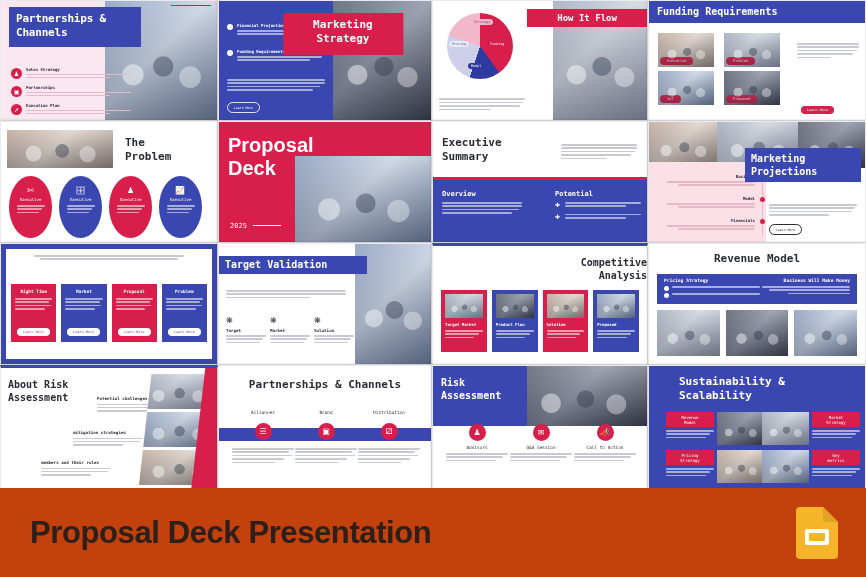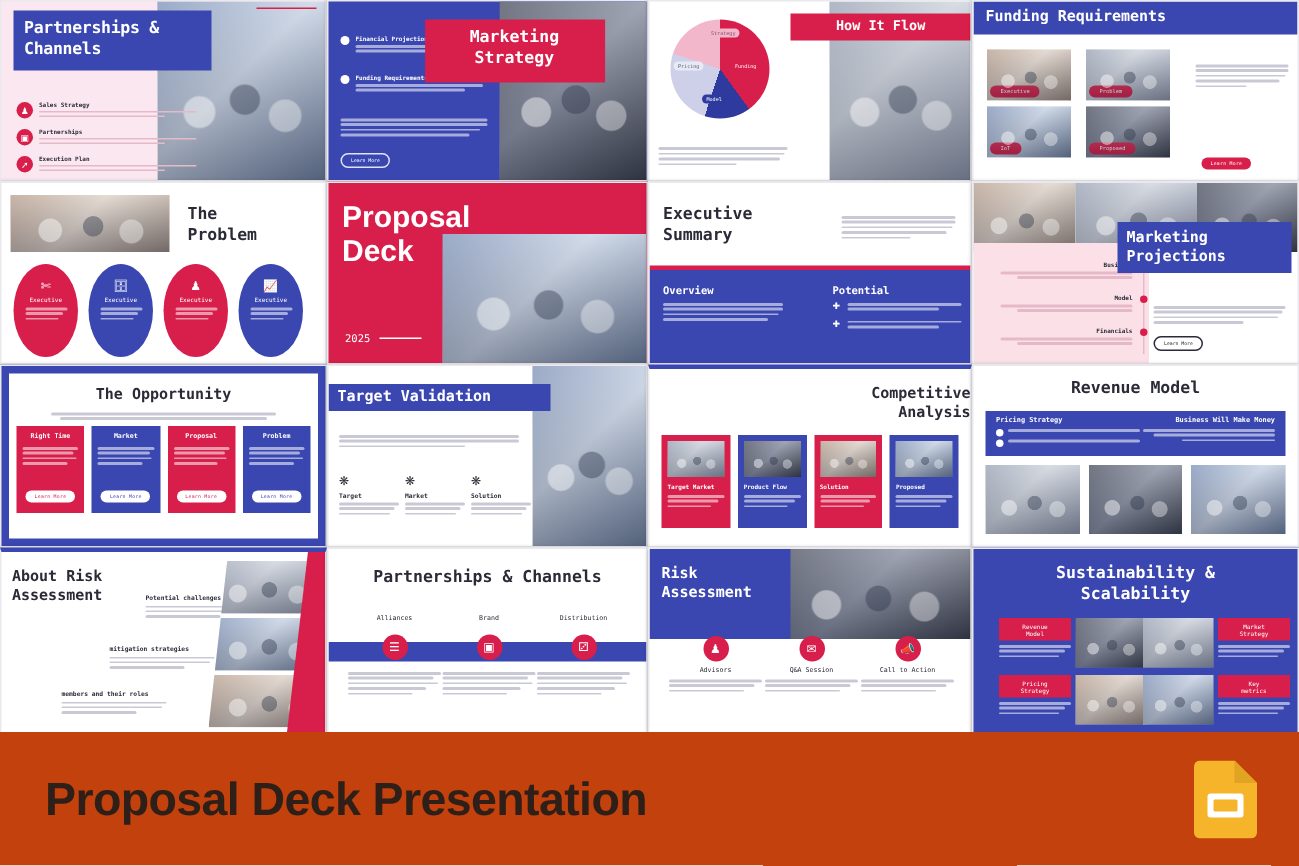--- a/index.html
+++ b/index.html
@@ -183,21 +183,21 @@
   .s15 .img { position:absolute; right:0; top:0; width:60%; height:48%; }
   .s15 .band { position:absolute; left:0; top:0; width:44%; height:48%; background:#3b47b0;}
   .s15 .band h1 { color:#fff; font-size:10px; line-height:1.3; padding:10px 0 0 8px;}
   .s15 .col { position:absolute; width:62px; text-align:center; top:58px;}
   .s15 .circ { width:17px;height:17px;border-radius:50%;background:#d81e4a;color:#fff;
     display:flex;align-items:center;justify-content:center;font-size:8px;margin:0 auto 4px;}
   .s15 .col .t { font-size:4.4px; color:#2b2b38; margin-bottom:3px;}
 
   
   .s16 { background:#3b47b0; }
-  .s16 h1 { text-align:center; font-size:11px; color:#fff; margin-top:9px; line-height:1.3;}
+  .s16 h1 { font-size:11px; color:#fff; margin-top:9px; line-height:1.3;margin-left:30px;}
   .s16 .q { position:absolute; width:98px; height:33px; display:flex; gap:3px;}
   .s16 .txt { width:48px; }
   .s16 .tag { background:#d81e4a; color:#fff; font-size:4px; padding:2.5px 4px; margin-bottom:3px;
     text-align:center; line-height:1.25;}
   .s16 .th { flex:1; }
 
   
   .banner {
     position:absolute; left:0; top:488px; width:866px; height:89px;
     background:#c2410c;
@@ -481,21 +481,20 @@
       <span class="btn-dark mono">Learn More</span>
     </div>
     <div class="tbox">
       <h1 class="mono" style="white-space:pre-line">Marketing
 Projections</h1>
     </div>
   </div>
 
   <div class="slide s9">
     <div class="sheet">
-      <h1 class="mono">The Opportunity</h1>
       <div style="margin:6px auto 0;width:150px">
         <div class="lines">
             <i style="width:100%"></i>
             <i style="width:92%;margin:0 auto 1.8px"></i>
           </div>
       </div>
     </div>
     <div class="cards">
       <div class="c" style="background:#d81e4a">
         <h3 class="mono">Right Time</h3>

